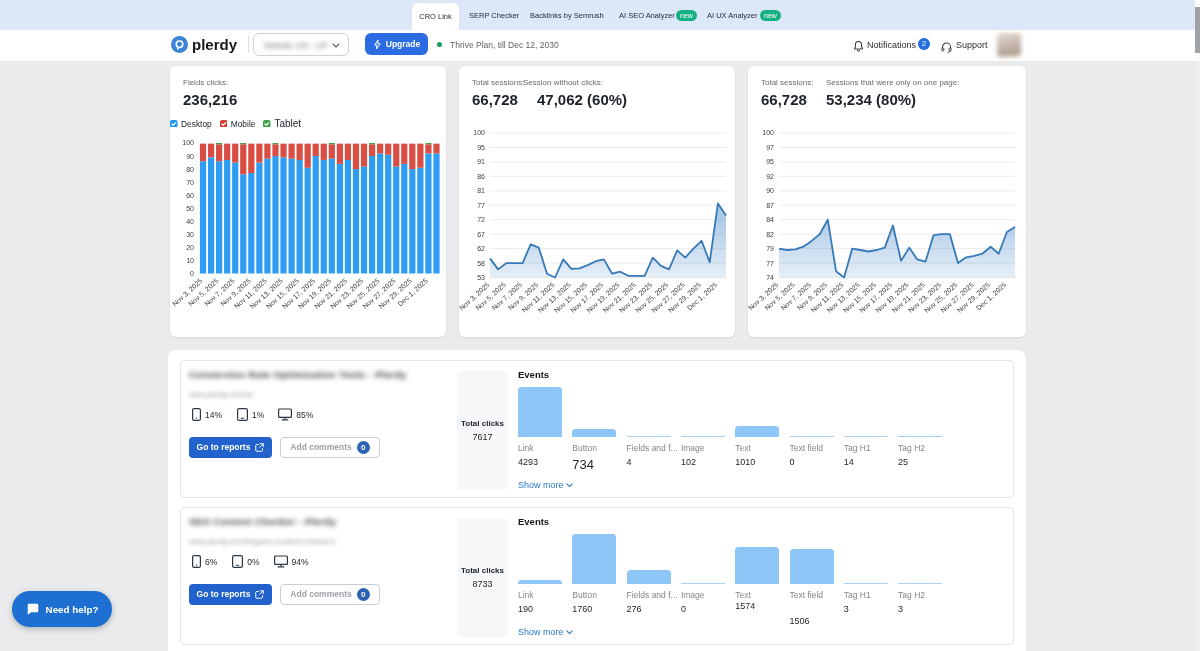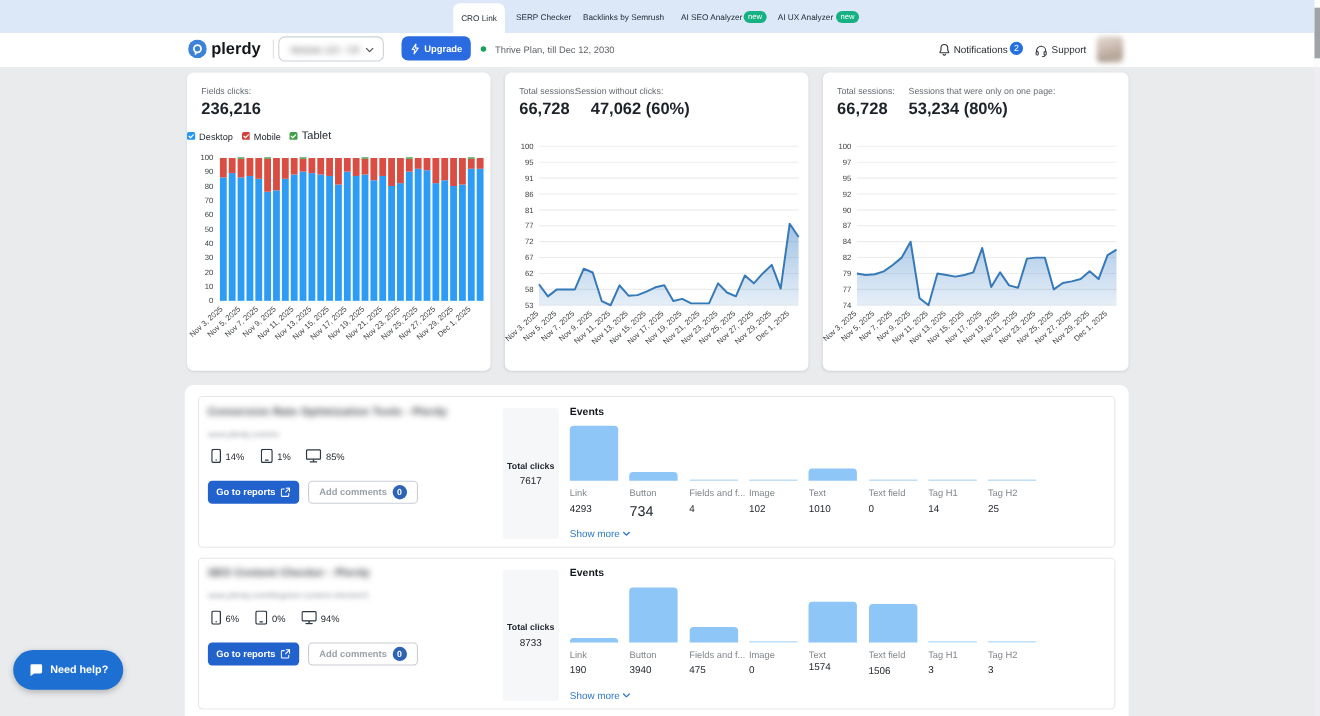--- a/index.html
+++ b/index.html
@@ -387,37 +387,37 @@
       <div style="position:absolute;left:662.8px;bottom:0;width:44px;height:1.5px;background:#a9d2f5"></div>
       <div style="position:absolute;left:717.1px;bottom:0;width:44px;height:1.5px;background:#a9d2f5"></div>
     </div>
 <div class="abs" style="left:0;top:82px;width:834px;height:30px">
       <div style="position:absolute;left:337.0px;top:0;width:50px">
         <div style="font-size:8.5px;color:#80868b;white-space:nowrap;overflow:hidden">Link</div>
         <div style="font-size:9px;color:#23282e;margin-top:3.5px">190</div>
       </div>
       <div style="position:absolute;left:391.3px;top:0;width:50px">
         <div style="font-size:8.5px;color:#80868b;white-space:nowrap;overflow:hidden">Button</div>
-        <div style="font-size:9px;color:#23282e;margin-top:3.5px">3940</div>
+        <div style="font-size:9px;color:#23282e;margin-top:3.5px">1760</div>
       </div>
       <div style="position:absolute;left:445.6px;top:0;width:50px">
         <div style="font-size:8.5px;color:#80868b;white-space:nowrap;overflow:hidden">Fields and f...</div>
-        <div style="font-size:9px;color:#23282e;margin-top:3.5px">475</div>
+        <div style="font-size:9px;color:#23282e;margin-top:3.5px">276</div>
       </div>
       <div style="position:absolute;left:499.9px;top:0;width:50px">
         <div style="font-size:8.5px;color:#80868b;white-space:nowrap;overflow:hidden">Image</div>
         <div style="font-size:9px;color:#23282e;margin-top:3.5px">0</div>
       </div>
       <div style="position:absolute;left:554.2px;top:0;width:50px">
         <div style="font-size:8.5px;color:#80868b;white-space:nowrap;overflow:hidden">Text</div>
         <div style="font-size:9px;color:#23282e;margin-top:1px">1574</div>
       </div>
       <div style="position:absolute;left:608.5px;top:0;width:50px">
         <div style="font-size:8.5px;color:#80868b;white-space:nowrap;overflow:hidden">Text field</div>
-        <div style="font-size:9px;color:#23282e;margin-top:5px">1506</div>
+        <div style="font-size:9px;color:#23282e;margin-top:16px">1506</div>
       </div>
       <div style="position:absolute;left:662.8px;top:0;width:50px">
         <div style="font-size:8.5px;color:#80868b;white-space:nowrap;overflow:hidden">Tag H1</div>
         <div style="font-size:9px;color:#23282e;margin-top:3.5px">3</div>
       </div>
       <div style="position:absolute;left:717.1px;top:0;width:50px">
         <div style="font-size:8.5px;color:#80868b;white-space:nowrap;overflow:hidden">Tag H2</div>
         <div style="font-size:9px;color:#23282e;margin-top:3.5px">3</div>
       </div>
     </div>

